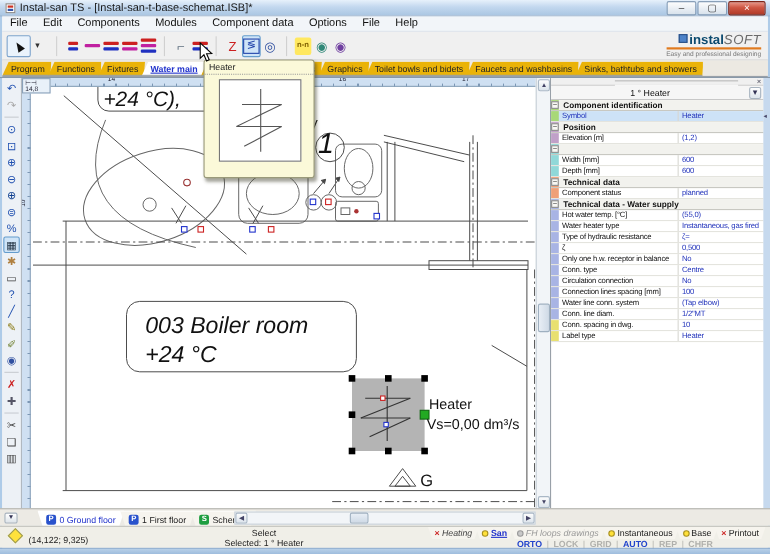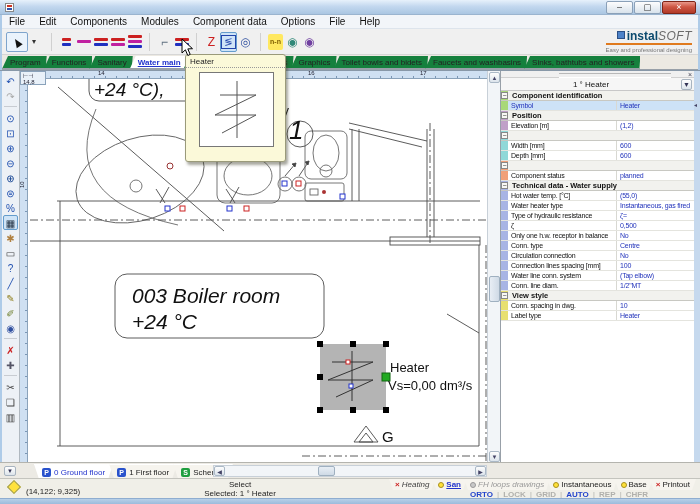--- a/index.html
+++ b/index.html
@@ -40,21 +40,21 @@
   
   .logo{position:absolute;right:6px;top:2px;text-align:right;line-height:11px;}
   .logo .row1{font-size:12px;border-bottom:2px solid #e07a1e;padding-bottom:1px;}
   .logo .ic{display:inline-block;width:8px;height:8px;background:#4d82c8;border:1px solid #2a4f86;vertical-align:1px;margin-right:2px;}
   .logo .b{font-weight:bold;color:#0c4a6e;}
   .logo .l{font-style:italic;color:#6a6a6a;letter-spacing:.5px;}
   .logo .tag{font-size:6px;color:#777;}
   
   .tabbar{position:absolute;left:2px;top:55px;width:696px;height:15px;background:#ece9e2;
     display:flex;align-items:flex-end;border-bottom:1px solid #98a0a8;}
-  .dtab{font-size:8px;color:#222;background:#15803d;padding:2px 6px 1px 8px;margin-right:-3px;
+  .dtab{font-size:8px;color:#222;background:#eab308;padding:2px 6px 1px 8px;margin-right:-3px;
     clip-path:polygon(6px 0,100% 0,calc(100% - 1px) 100%,0 100%);border-bottom:1px solid #98a0a8;white-space:nowrap;}
   .dtab.active{background:#ffffff;color:#2233cc;text-decoration:underline;font-weight:bold;}
   
   .main{position:absolute;left:0;top:70px;width:700px;height:392px;border-top:1px solid #8898a8;}
   .lefttools{position:absolute;left:2px;top:0;width:17px;height:392px;background:#edf1f6;
     display:flex;flex-direction:column;align-items:center;padding-top:2px;}
   .ltool{width:15px;height:15px;font-size:10px;line-height:15px;text-align:center;border:1px solid transparent;border-radius:2px;}
   .ltool.selected{background:#cfe4f7;border-color:#649ccc;}
   .lsep{width:13px;height:1px;background:#c8ccd2;margin:3px 0;}
   
@@ -140,20 +140,21 @@
   
   .cursor{position:absolute;left:181px;top:38px;z-index:60;}
 </style>
 </head>
 <body>
 
 <div class="window">
 
   <div class="titlebar">
     <span class="appicon"></span>
+    <span>Instal-san TS - [Instal-san-t-base-schemat.ISB]*</span>
     <span class="wbtns">
       <span class="wbtn">–</span>
       <span class="wbtn">▢</span>
       <span class="wbtn close">×</span>
     </span>
   </div>
 
   <div class="menubar" id="menubar">
       <span class="menu-item">File</span>
       <span class="menu-item">Edit</span>
@@ -223,21 +224,21 @@
       </div>
       <div class="logo">
       <div class="row1"><span class="ic"></span><span class="b">instal</span><span class="l">SOFT</span></div>
       <div class="tag">Easy and professional designing</div>
     </div>
   </div>
 
   <div class="tabbar" id="tabbar">
       <span class="dtab">Program</span>
       <span class="dtab">Functions</span>
-      <span class="dtab">Sanitary</span>
+      <span class="dtab">Fixtures</span>
       <span class="dtab active">Water main</span>
       <span class="dtab">Sanitary sewage</span>
       <span class="dtab">Fittings</span>
       <span class="dtab">Graphics</span>
       <span class="dtab">Toilet bowls and bidets</span>
       <span class="dtab">Faucets and washbasins</span>
       <span class="dtab">Sinks, bathtubs and showers</span>
     </div>
 
   <div class="main">
@@ -439,20 +440,21 @@
           </div>
           <div class="prow">
             <span class="pstrip" style="background: rgb(144, 216, 216);"></span>
             <span class="plabel">Depth [mm]</span>
             <span class="pvalue">600</span>
           </div>
           <div class="prow psec">
             <span class="pstrip" style="background: rgb(240, 160, 120);">
               <span class="pminus">−</span>
             </span>
+            <span class="pname">Technical data</span>
           </div>
           <div class="prow">
             <span class="pstrip" style="background: rgb(240, 160, 120);"></span>
             <span class="plabel">Component status</span>
             <span class="pvalue">planned</span>
           </div>
           <div class="prow psec">
             <span class="pstrip" style="background: rgb(168, 180, 228);">
               <span class="pminus">−</span>
             </span>
@@ -500,26 +502,20 @@
           </div>
           <div class="prow">
             <span class="pstrip" style="background: rgb(168, 180, 228);"></span>
             <span class="plabel">Water line conn. system</span>
             <span class="pvalue">(Tap elbow)</span>
           </div>
           <div class="prow">
             <span class="pstrip" style="background: rgb(168, 180, 228);"></span>
             <span class="plabel">Conn. line diam.</span>
             <span class="pvalue">1/2"MT</span>
-          </div>
-          <div class="prow psec">
-            <span class="pstrip" style="background: rgb(232, 224, 112);">
-              <span class="pminus">−</span>
-            </span>
-            <span class="pname">View style</span>
           </div>
           <div class="prow">
             <span class="pstrip" style="background: rgb(232, 224, 112);"></span>
             <span class="plabel">Conn. spacing in dwg.</span>
             <span class="pvalue">10</span>
           </div>
           <div class="prow">
             <span class="pstrip" style="background: rgb(232, 224, 112);"></span>
             <span class="plabel">Label type</span>
             <span class="pvalue">Heater</span>

